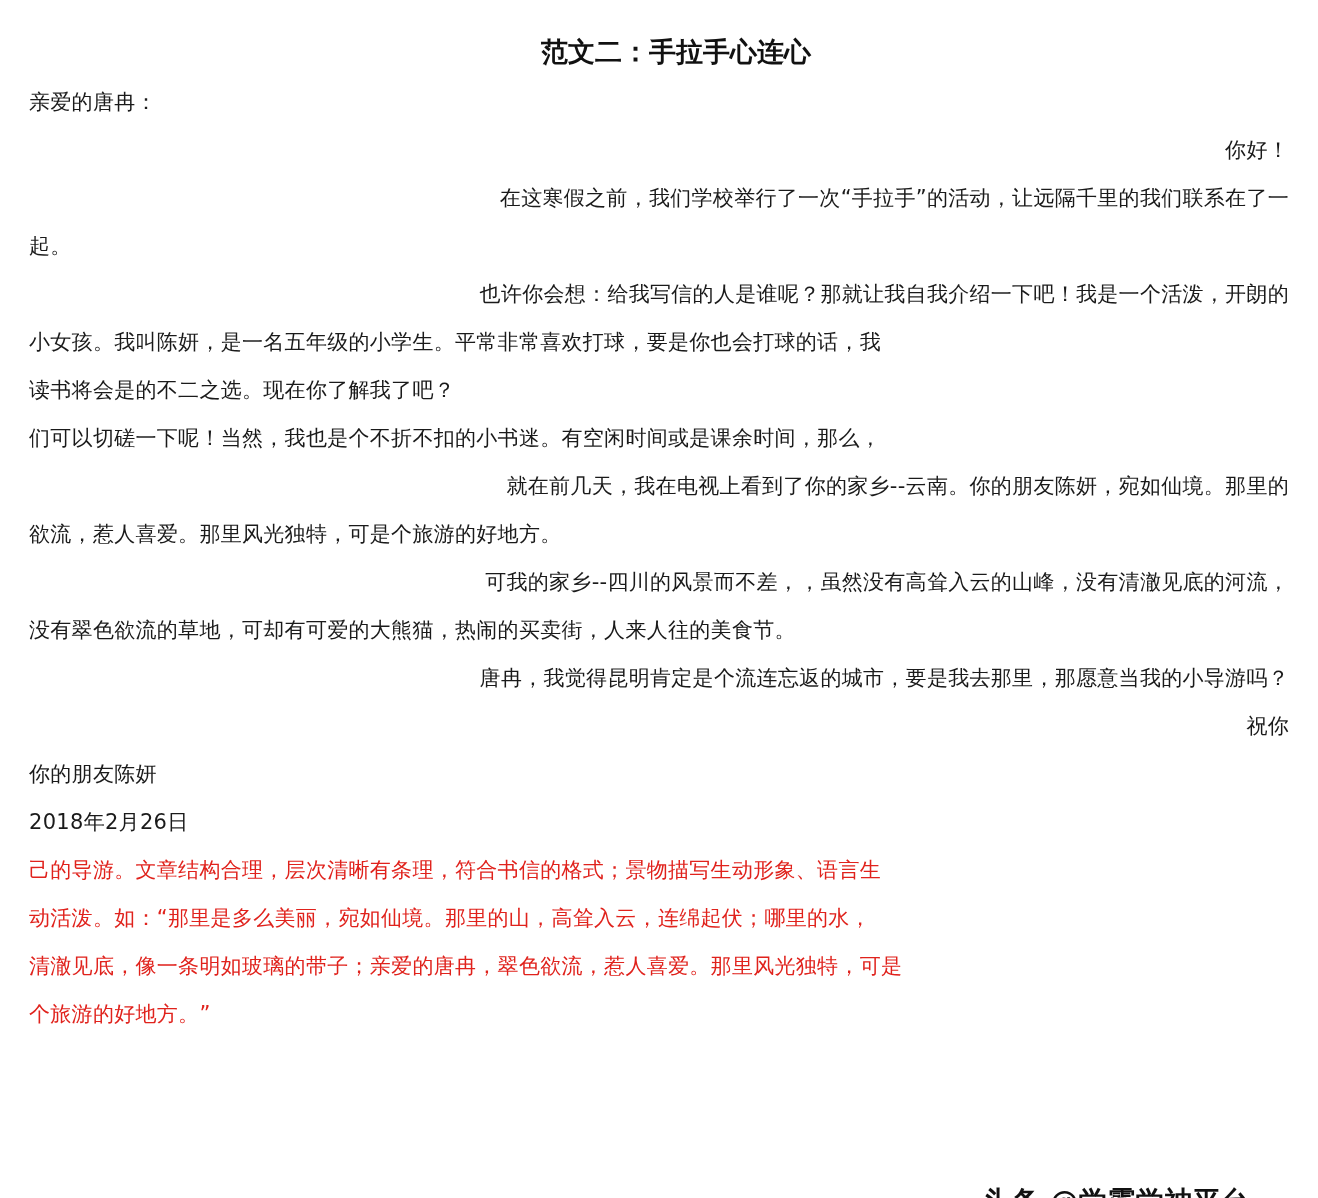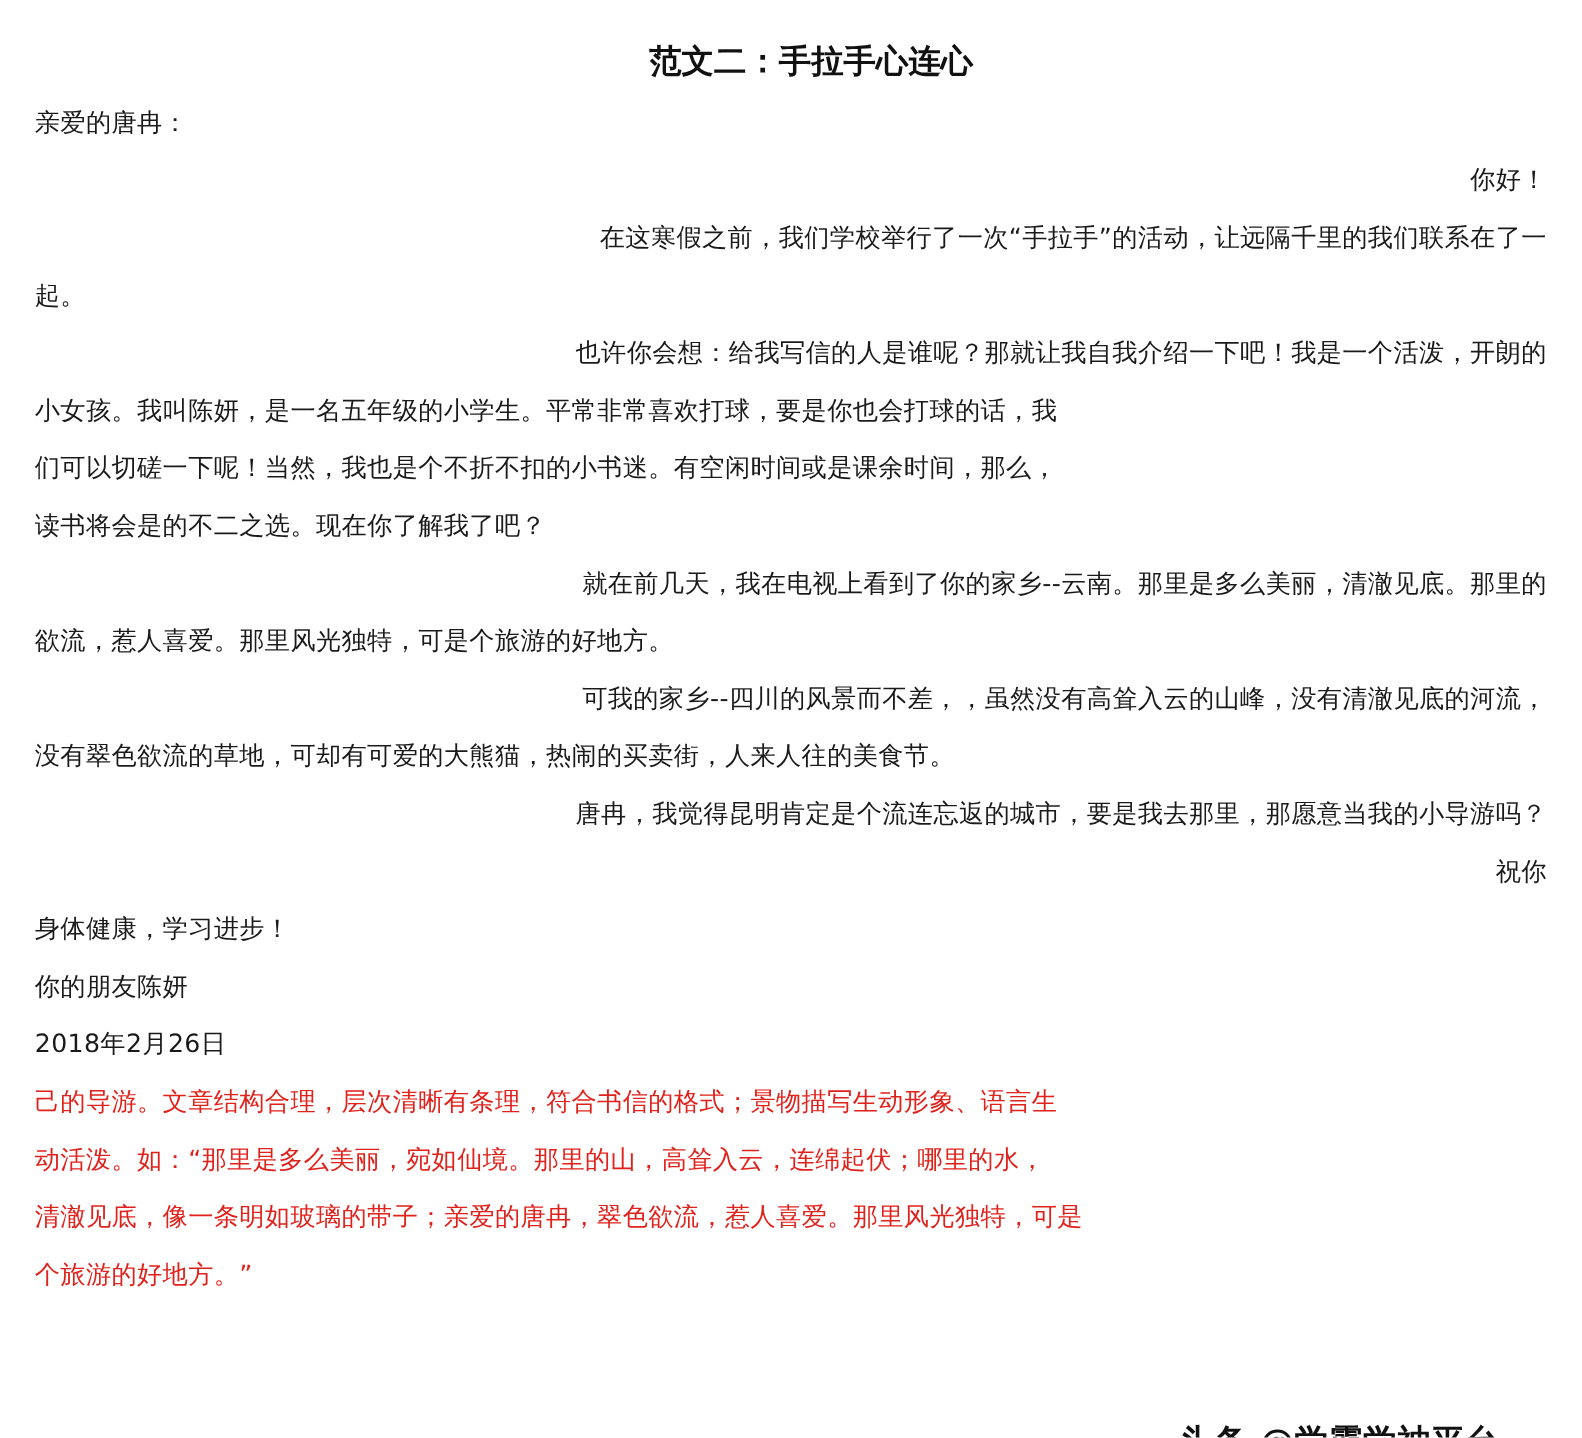--- a/index.html
+++ b/index.html
@@ -35,29 +35,28 @@
 <div class="page">
   <div class="title">范文二：手拉手心连心</div>
 
   <div class="body">
     <div class="line">亲爱的唐冉：</div>
     <div class="line indent">你好！</div>
     <div class="line indent">在这寒假之前，我们学校举行了一次“手拉手”的活动，让远隔千里的我们联系在了一</div>
     <div class="line">起。</div>
     <div class="line indent">也许你会想：给我写信的人是谁呢？那就让我自我介绍一下吧！我是一个活泼，开朗的</div>
     <div class="line">小女孩。我叫陈妍，是一名五年级的小学生。平常非常喜欢打球，要是你也会打球的话，我</div>
+    <div class="line">读书将会是的不二之选。现在你了解我了吧？</div>
     <div class="line">们可以切磋一下呢！当然，我也是个不折不扣的小书迷。有空闲时间或是课余时间，那么，</div>
-    <div class="line">读书将会是的不二之选。现在你了解我了吧？</div>
-    <div class="line indent">就在前几天，我在电视上看到了你的家乡--云南。那里是多么美丽，清澈见底。那里的</div>
+    <div class="line indent">就在前几天，我在电视上看到了你的家乡--云南。你的朋友陈妍，宛如仙境。那里的</div>
     <div class="line">欲流，惹人喜爱。那里风光独特，可是个旅游的好地方。</div>
     <div class="line indent">可我的家乡--四川的风景而不差，，虽然没有高耸入云的山峰，没有清澈见底的河流，</div>
     <div class="line">没有翠色欲流的草地，可却有可爱的大熊猫，热闹的买卖街，人来人往的美食节。</div>
     <div class="line indent">唐冉，我觉得昆明肯定是个流连忘返的城市，要是我去那里，那愿意当我的小导游吗？</div>
     <div class="line indent">祝你</div>
-    <div class="line">身体健康，学习进步！</div>
     <div class="line right">你的朋友陈妍</div>
     <div class="line right">2018年2月26日</div>
     <div class="line red">己的导游。文章结构合理，层次清晰有条理，符合书信的格式；景物描写生动形象、语言生</div>
     <div class="line red">动活泼。如：“那里是多么美丽，宛如仙境。那里的山，高耸入云，连绵起伏；哪里的水，</div>
     <div class="line red">清澈见底，像一条明如玻璃的带子；亲爱的唐冉，翠色欲流，惹人喜爱。那里风光独特，可是</div>
     <div class="line red">个旅游的好地方。”</div>
   </div>
 
   <div class="watermark">头条 @学霸学神平台</div>
 </div>

